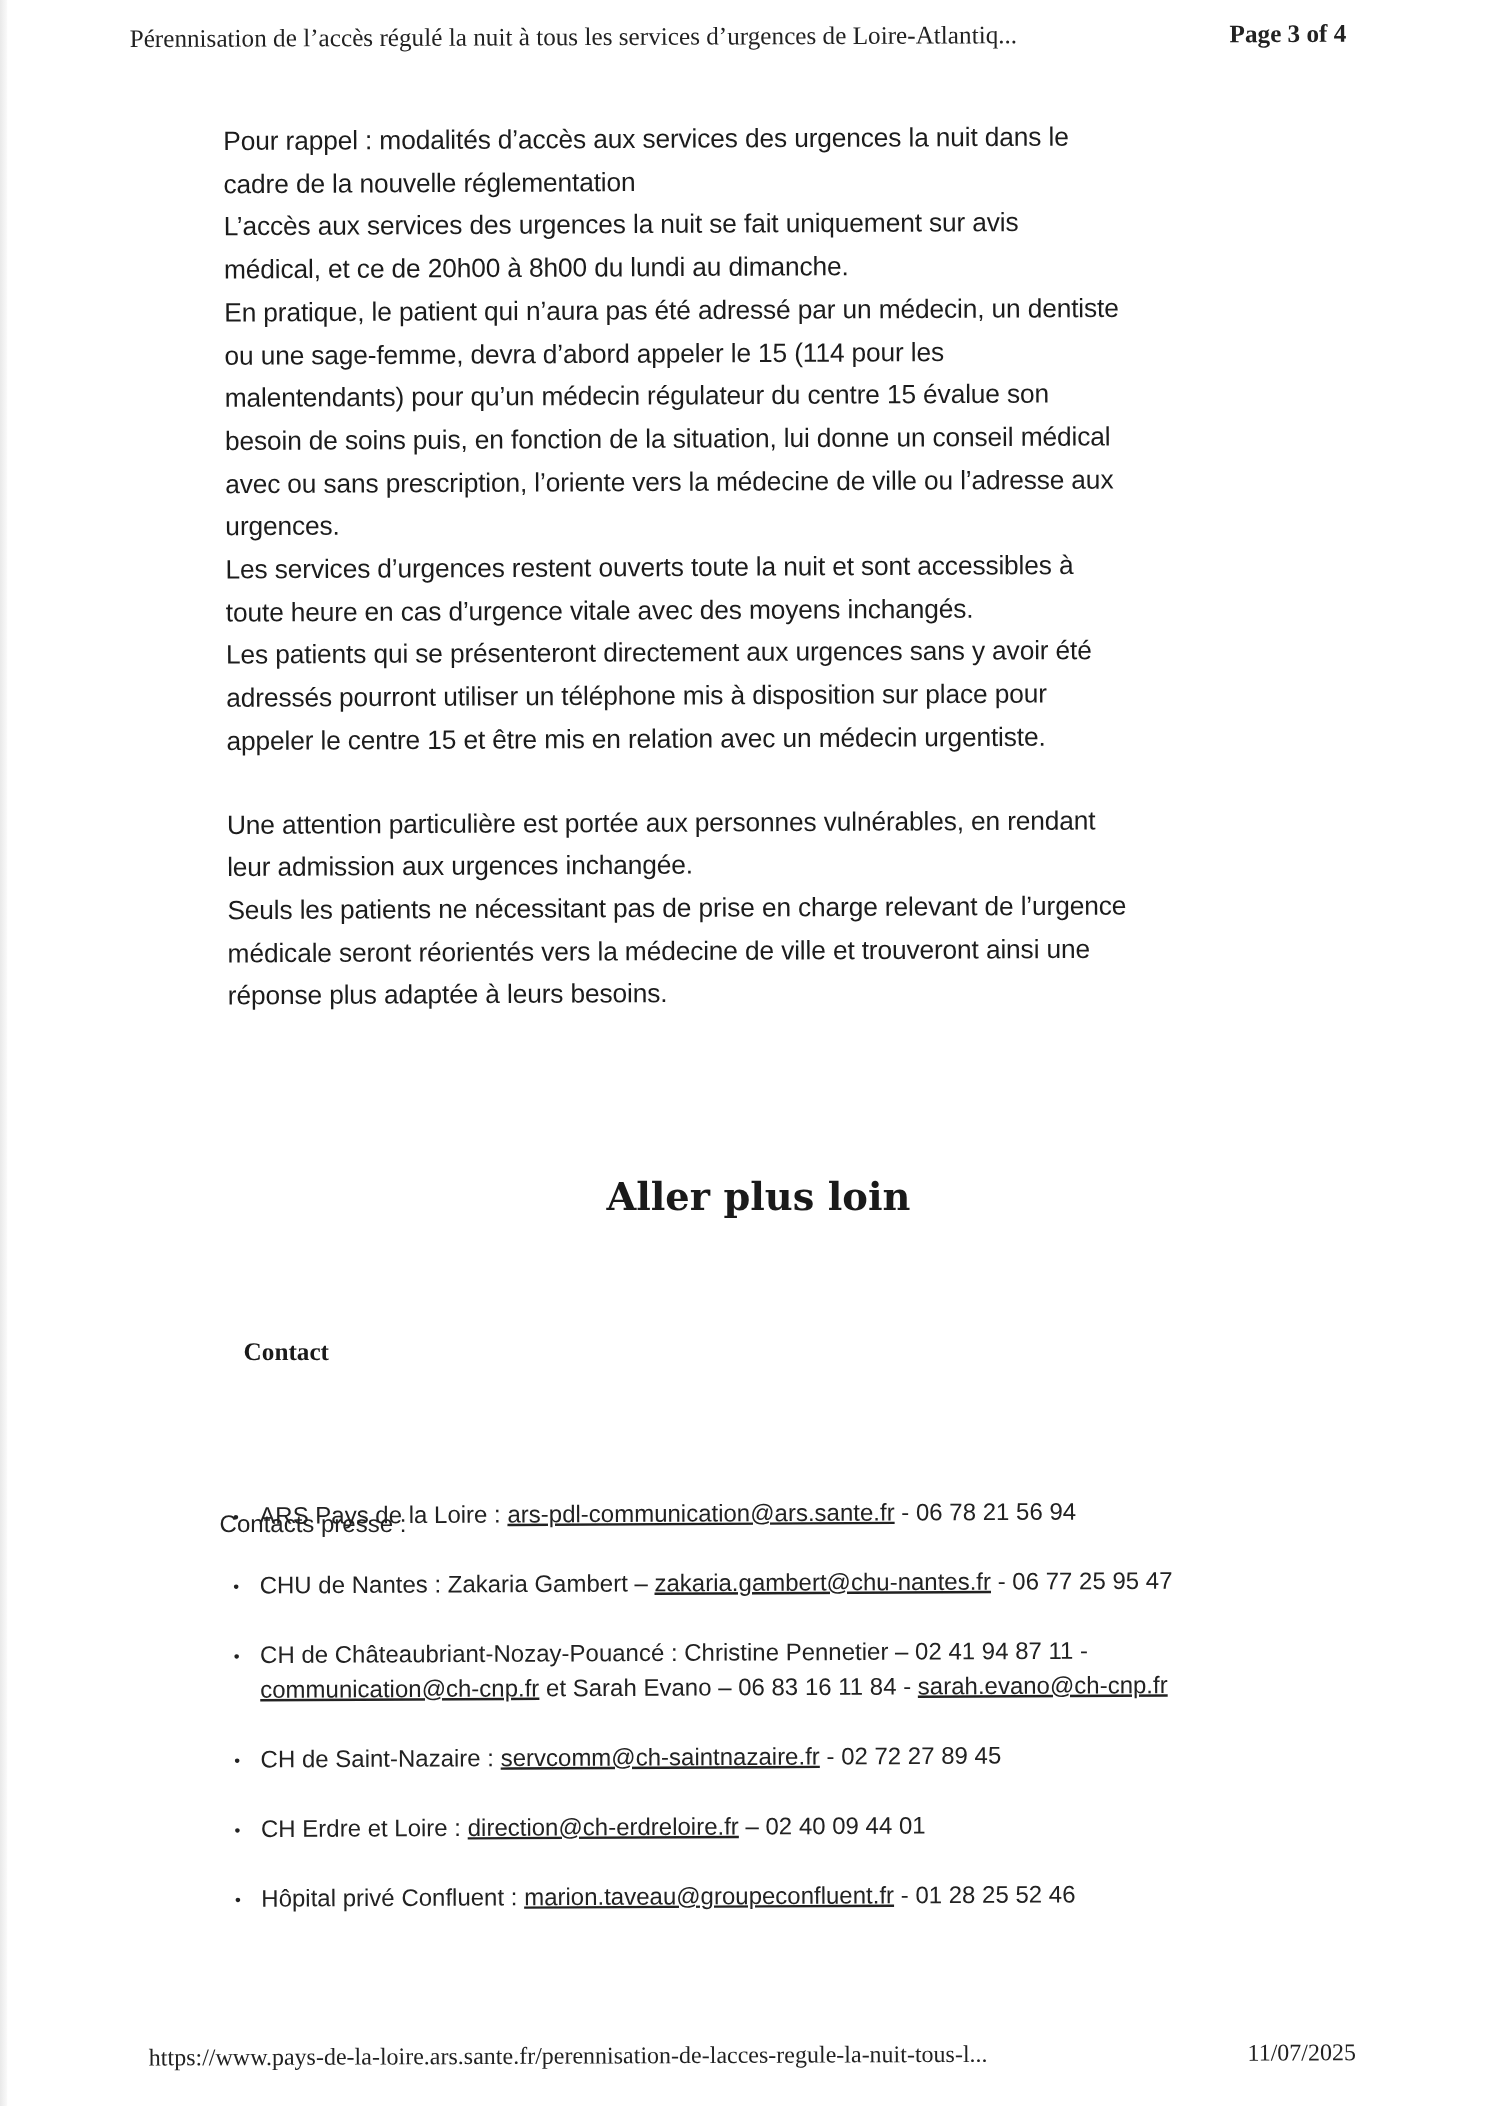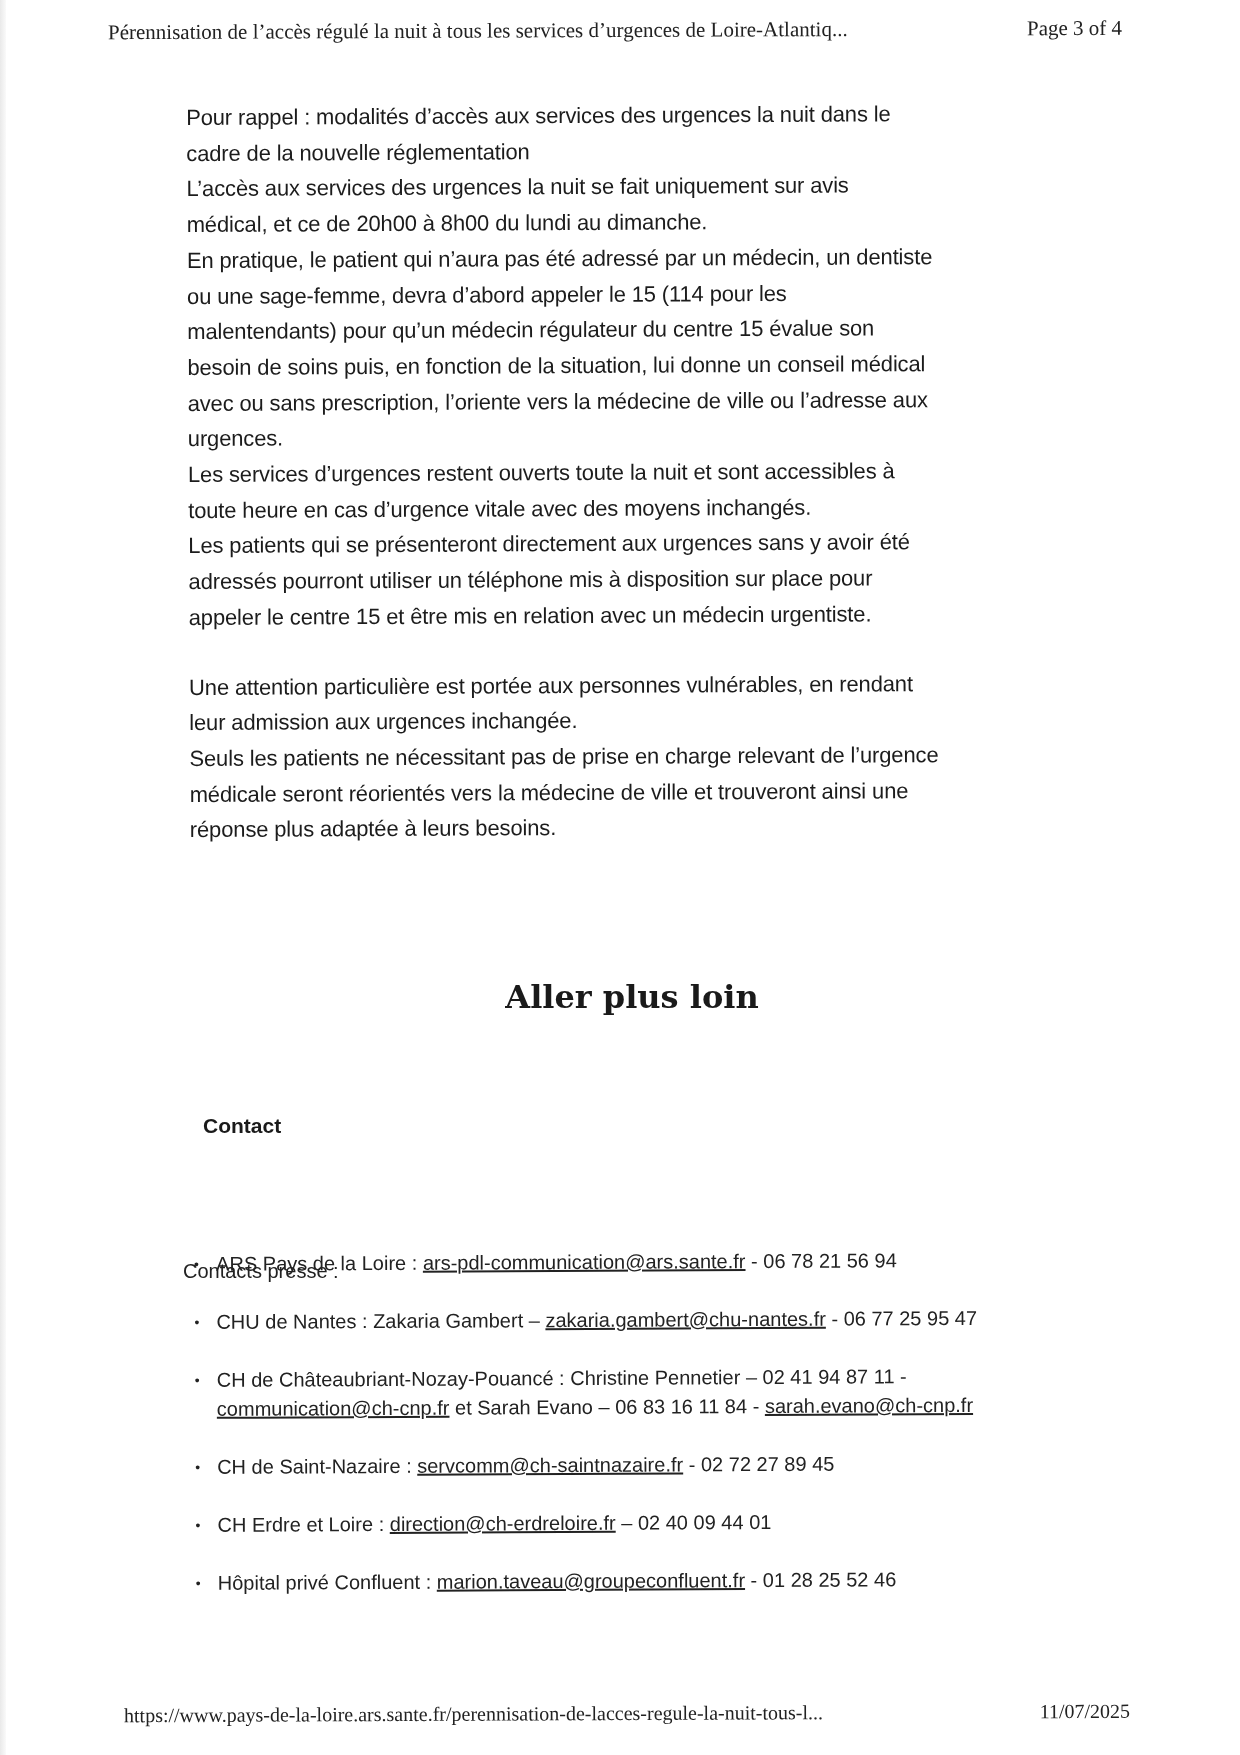--- a/index.html
+++ b/index.html
@@ -10,38 +10,38 @@
   .scan-edge {
     position: absolute; left: 0; top: 0; width: 6px; height: 1755px;
     background: linear-gradient(to right, #e9e9e9, #fafafa);
   }
   .print-header {
     position: absolute; top: 18px; left: 108px; right: 118px;
     font-family: "Liberation Serif", serif; font-size: 21px; color: #222;
     display: flex; justify-content: space-between; align-items: baseline;
     transform: rotate(-0.25deg);
   }
-  .print-header .page-num { margin-top: -6px; }
+  .print-header .page-num { margin-top: -6px; font-weight: bold; }
   .body-block {
     position: absolute; left: 186px; top: 100px; width: 880px;
     font-family: "Liberation Sans", sans-serif; font-size: 22px;
     line-height: 35.7px; color: #1c1c1c;
     transform: rotate(-0.3deg); transform-origin: left top;
     letter-spacing: -0.15px;
   }
   .body-block p { margin: 0; }
   .body-block .gap { height: 34px; }
   .section-title {
     position: absolute; top: 978px; left: 0; width: 1240px; text-align: center;
     font-family: "DejaVu Serif", serif; font-weight: bold; font-size: 32px;
     color: #1a1a1a; transform: translateX(12px);
   }
   .contact-title {
     position: absolute; top: 1114px; left: 203px;
-    font-family: Liberation Sans, sans-serif; font-weight: bold; font-size: 21px;
+    font-family: Liberation Serif, serif; font-weight: bold; font-size: 21px;
     color: #1a1a1a;
   }
   .contacts-intro {
     position: absolute; top: 1260px; left: 183px;
     font-family: Liberation Sans, sans-serif; font-size: 20px; color: #222;
   }
   .contact-list {
     position: absolute; top: 1250px; left: 190px; width: 900px;
     margin: 0; padding: 0; list-style: none;
     font-family: "Liberation Sans", sans-serif; font-size: 20px; color: #222;

